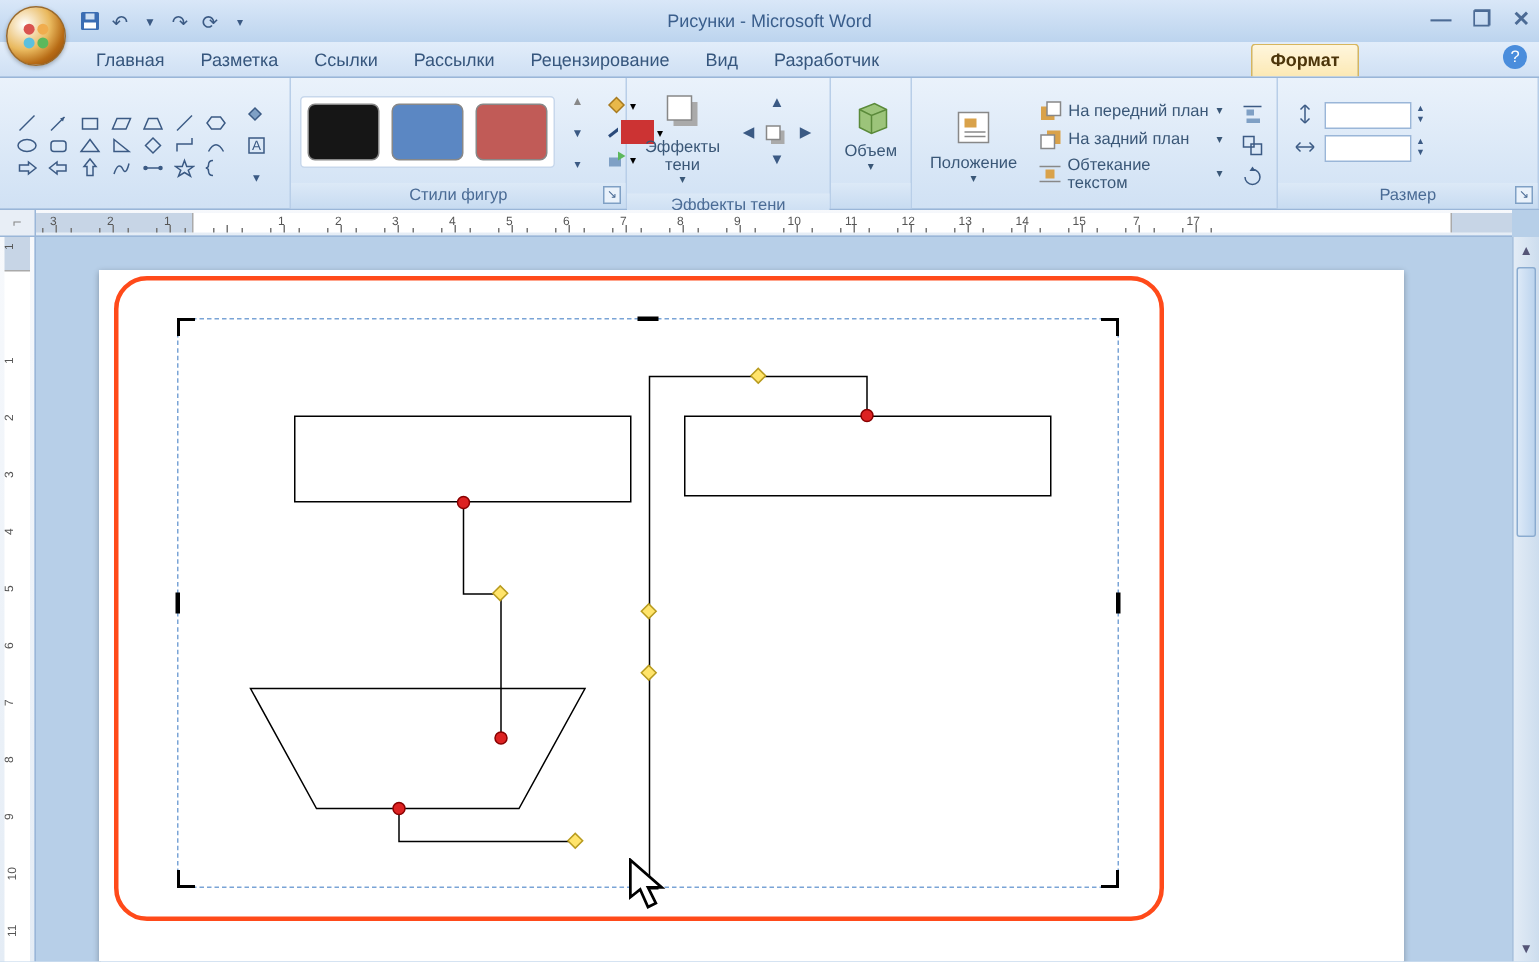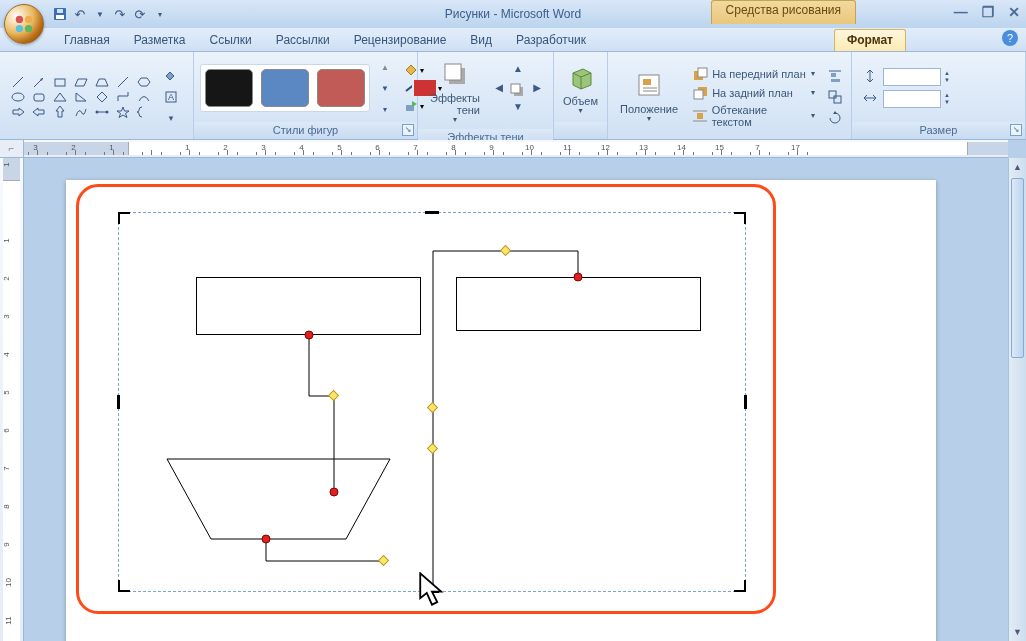--- a/index.html
+++ b/index.html
@@ -37,21 +37,21 @@
 
   
   .style-swatch { width:48px; height:38px; border-radius:5px; border:1px solid #888; }
   .sw1 { background:#161616; }
   .sw2 { background:#5b87c3; }
   .sw3 { background:#c15b57; }
   .style-ctrl { display:flex; flex-direction:column; gap:2px; margin-left:6px; }
   .style-ctrl div { width:38px; height:16px; display:flex; align-items:center; gap:2px; font-size:11px; }
   .color-strip { width:24px; height:3px; }
 
-  .big-btn { display:flex; flex-direction:column; align-items:center; justify-content:center; font-size:11px; color:#3a5777; padding:2px 6px; text-align:right; line-height:1.1; }
+  .big-btn { display:flex; flex-direction:column; align-items:center; justify-content:center; font-size:11px; color:#3a5777; padding:2px 6px; text-align:center; line-height:1.1; }
   .big-btn .bicon { width:32px; height:32px; display:flex; align-items:center; justify-content:center; margin-bottom:2px; }
 
   .arrange-list { display:flex; flex-direction:column; gap:1px; }
   .arrange-list .row { display:flex; align-items:center; gap:4px; font-size:11px; color:#3a5777; padding:1px 4px; }
   .arrange-list .row .ricon { width:16px; height:16px; }
   .mini-col { display:flex; flex-direction:column; gap:3px; margin-left:2px; }
   .mini-col div { width:20px; height:18px; display:flex; align-items:center; justify-content:center; }
 
   .size-fields { display:flex; flex-direction:column; gap:4px; padding:2px 4px; }
   .size-fields .srow { display:flex; align-items:center; gap:3px; }
@@ -118,21 +118,20 @@
           <rect x="4" y="2" width="6" height="4" fill="#cfe0f4"></rect>
         </svg>
       </div>
     <div class="qicon">↶</div>
     <div class="qicon" style="font-size:8px;">▼</div>
     <div class="qicon">↷</div>
     <div class="qicon">⟳</div>
     <div class="qicon" style="font-size:8px;">▾</div>
   </div>
   <div class="title-center">Рисунки - Microsoft Word</div>
-  <div class="tools-tab">Средства рисования</div>
   <div class="winctrl">
     <span>—</span>
     <span>❐</span>
     <span>✕</span>
   </div>
 </div>
 
 <div class="tabbar">
   <div class="tab">Главная</div>
   <div class="tab">Разметка</div>

